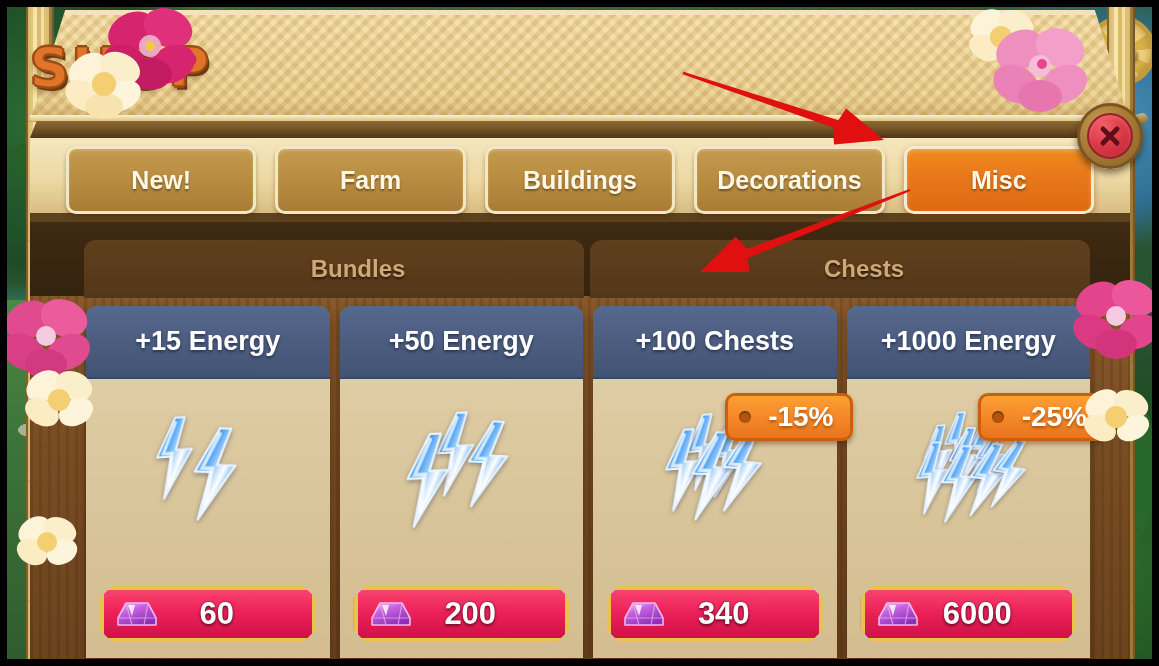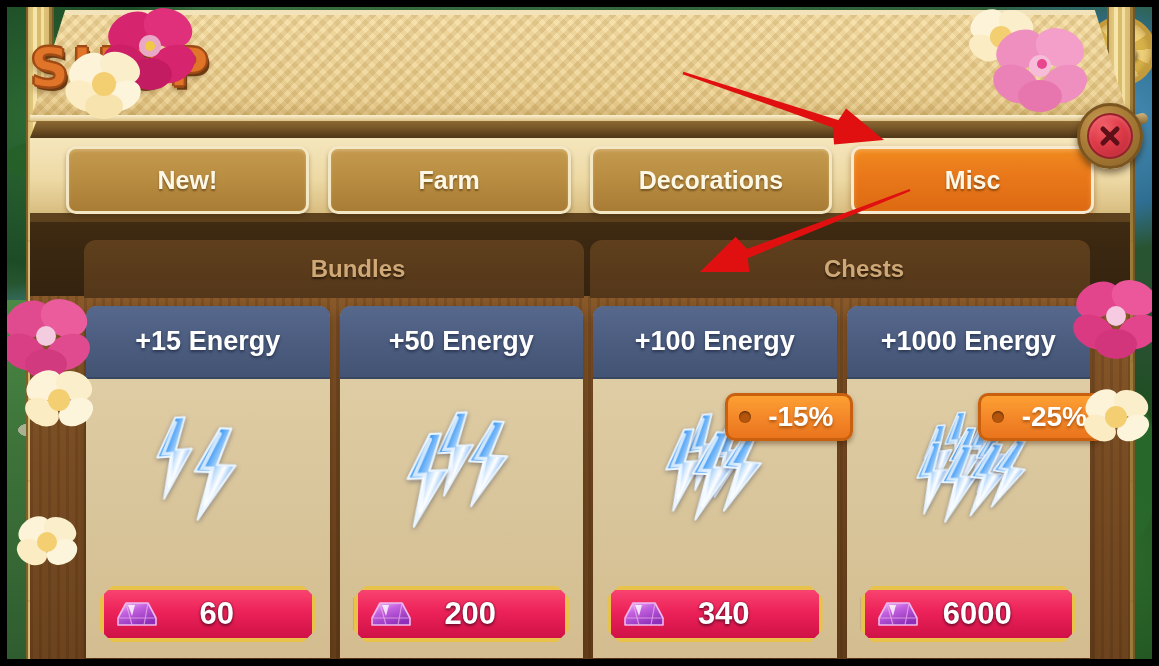--- a/index.html
+++ b/index.html
@@ -327,20 +327,23 @@
 
   <div class="tabbar-bg"></div>
   <div class="tabbar" id="tabbar">
       <div class="tab">
         <span>New!</span>
       </div>
       <div class="tab">
         <span>Farm</span>
       </div>
       <div class="tab">
+        <span>Buildings</span>
+      </div>
+      <div class="tab">
         <span>Decorations</span>
       </div>
       <div class="tab active">
         <span>Misc</span>
       </div>
     </div>
 
   <div class="subtab-area"></div>
   <div class="subtabs" id="subtabs">
       <div class="subtab">
@@ -460,21 +463,21 @@
                 </defs>
                 <path d="M4 22 L12 7 L34 7 L42 22 L42 29 L4 29 Z" fill="url(#gm2)" stroke="#f0b8ee" stroke-width="1.6" stroke-linejoin="round"></path>
                 <path d="M12 7 L18 29 M34 7 L30 29 M4 22 L42 22" stroke="#e9a8e8" stroke-width="1.2" fill="none" opacity=".8"></path>
                 <path d="M14 9 L21 9 L18 20 Z" fill="#ffffff" opacity=".8"></path>
               </svg></div>
             <div class="price-num">200</div>
           </div>
         </div>
       </div>
       <div class="card">
-        <div class="card-head">+100 Energy</div>
+        <div class="card-head">+100 Chests</div>
         <div class="card-body">
           <div class="bolts">
             <div class="bolt" style="left: 28px; top: -2px; transform: scale(0.74) rotate(-6deg);"><svg viewBox="0 0 58 104" width="58" height="104">
                 <defs>
                   <linearGradient id="bg6" x1="0" y1="0" x2="1" y2="1">
                     <stop offset="0%" stop-color="#cfeaff"></stop>
                     <stop offset="32%" stop-color="#3f9bf5"></stop>
                     <stop offset="58%" stop-color="#ffffff"></stop>
                     <stop offset="78%" stop-color="#2a86ef"></stop>
                     <stop offset="100%" stop-color="#bfe3ff"></stop>

